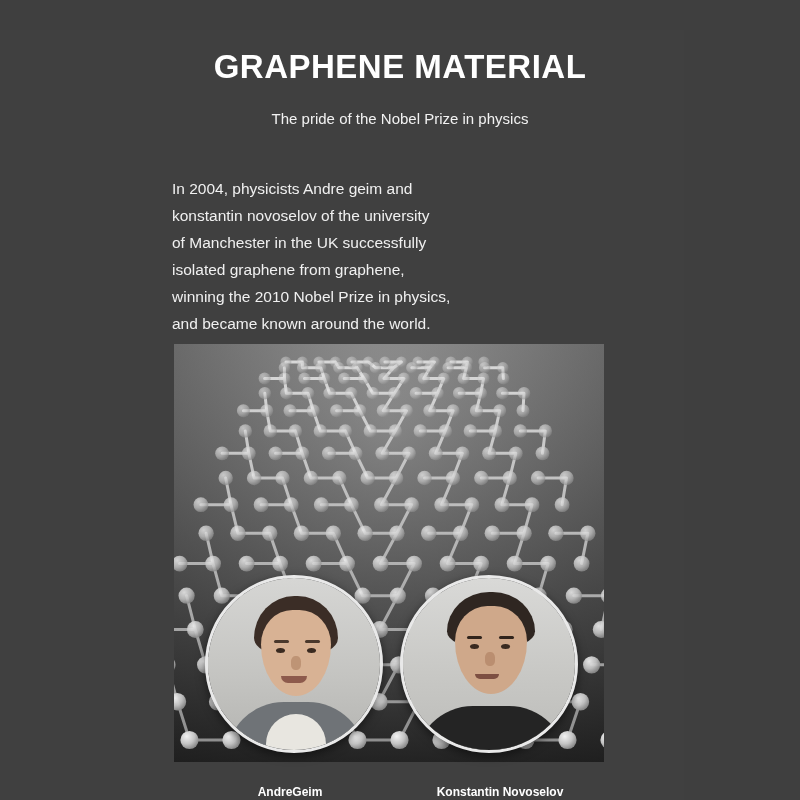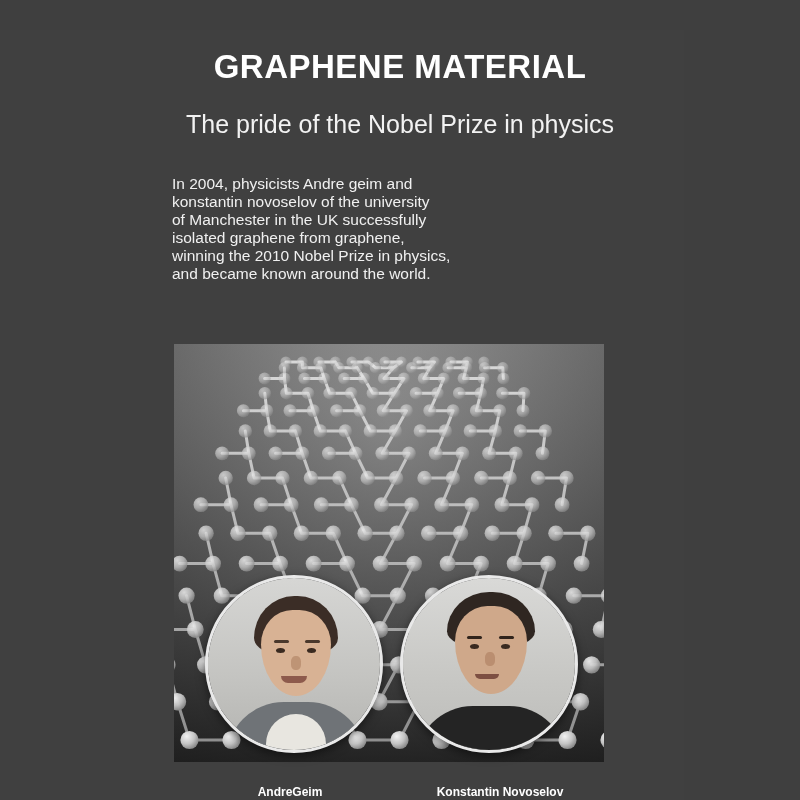--- a/index.html
+++ b/index.html
@@ -32,31 +32,31 @@
     font-weight: bold;
     letter-spacing: 0.5px;
     color: #ffffff;
   }
   .subtitle {
     position: absolute;
     top: 80px;
     left: 0;
     width: 800px;
     text-align: center;
-    font-size: 25px;
+    font-size: 15px;
     font-weight: normal;
     color: #f2f2f2;
   }
   .body-text {
     position: absolute;
     top: 145px;
     left: 172px;
     width: 330px;
     font-size: 15.5px;
-    line-height: 18px;
+    line-height: 27px;
     color: #f0f0f0;
     white-space: pre-line;
   }
   
   .medal {
     position: absolute;
     top: 150px;
     left: 496px;
     width: 138px;
     height: 138px;

